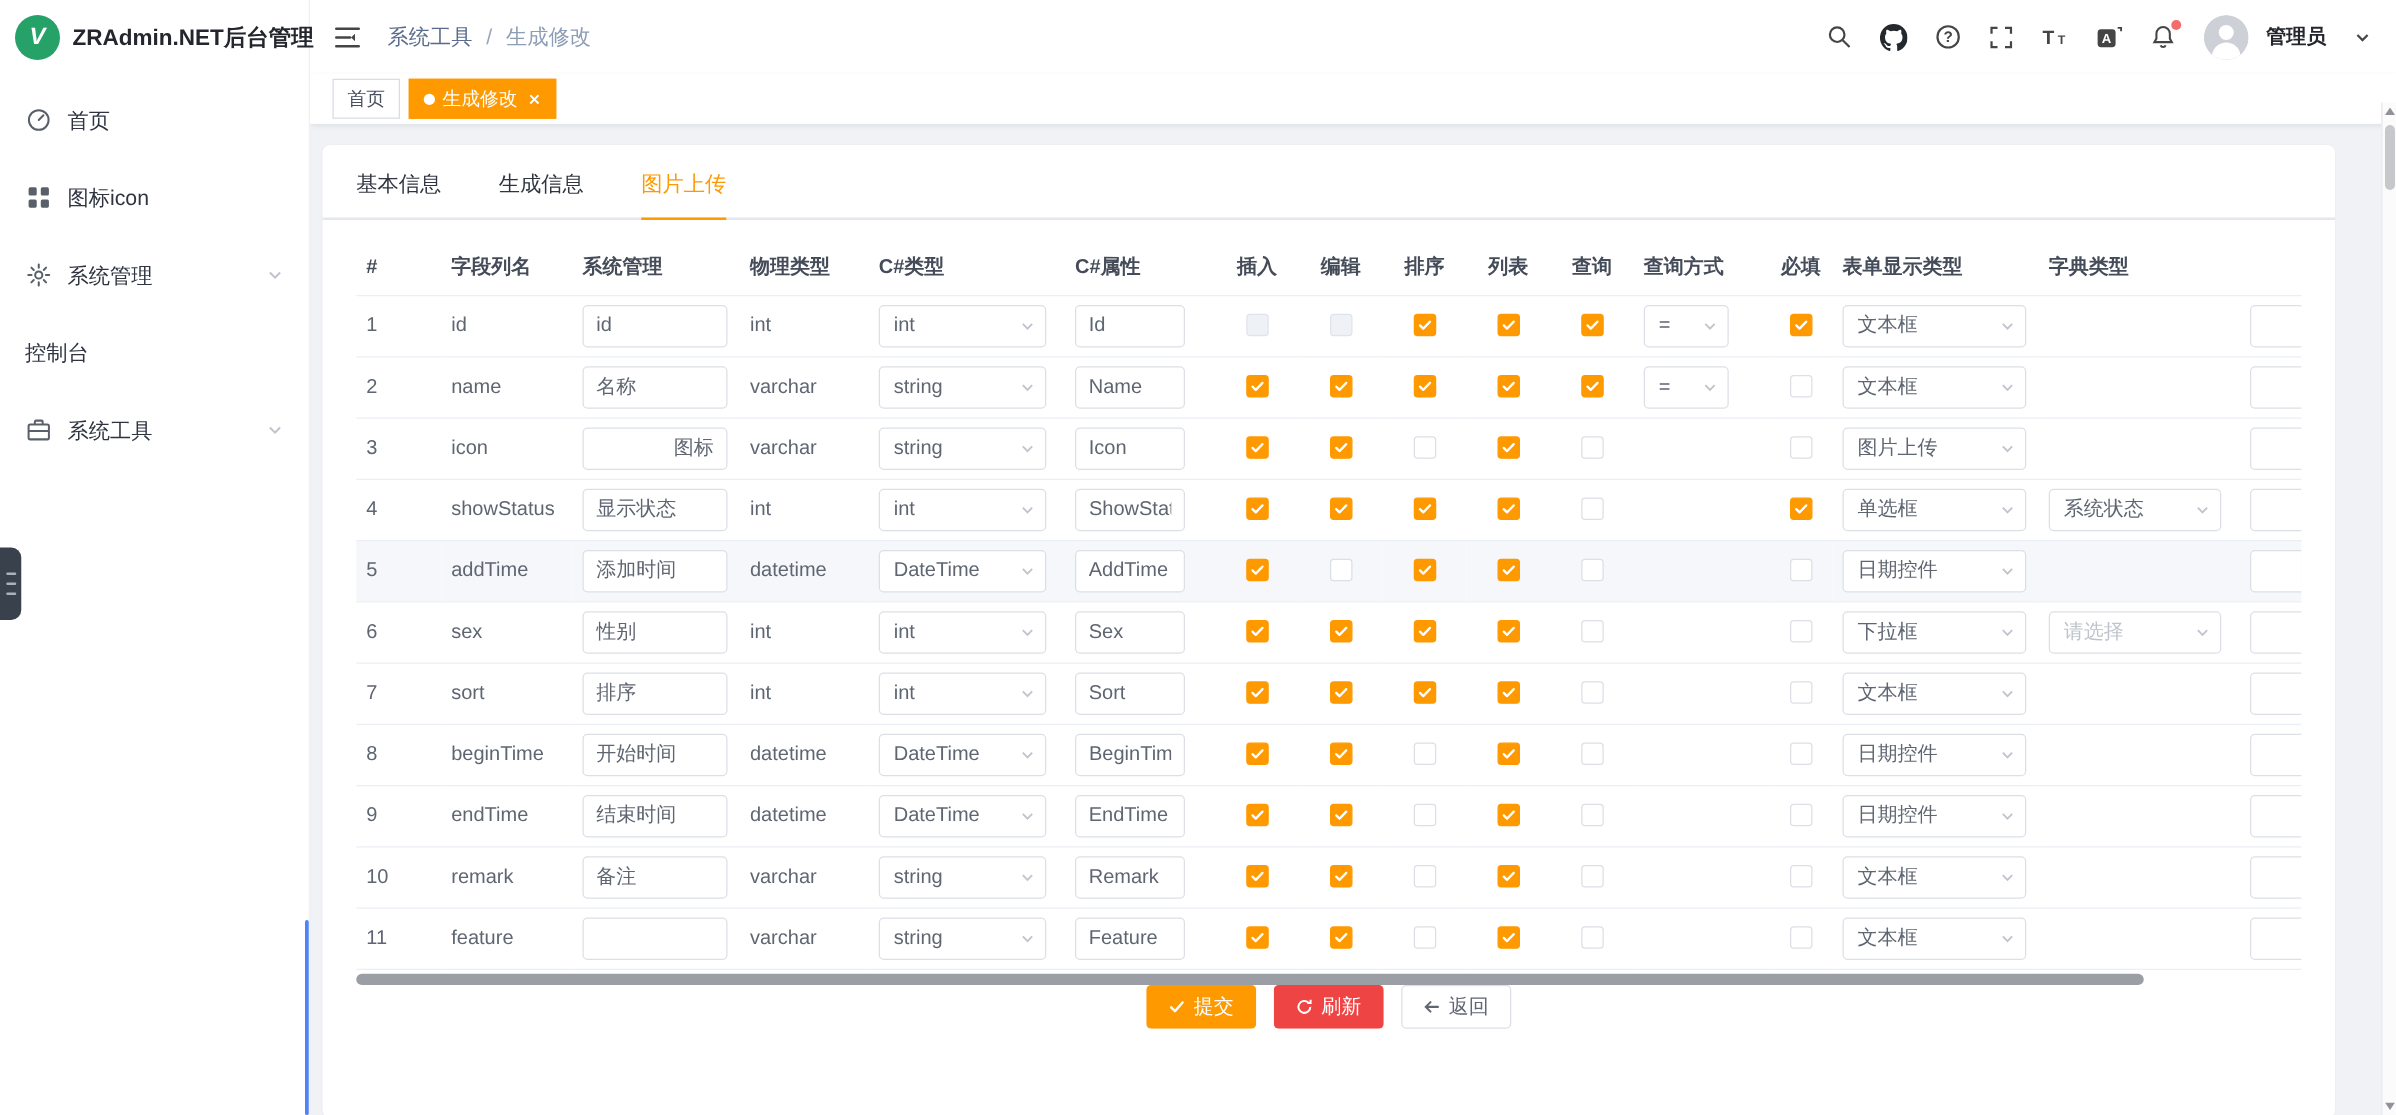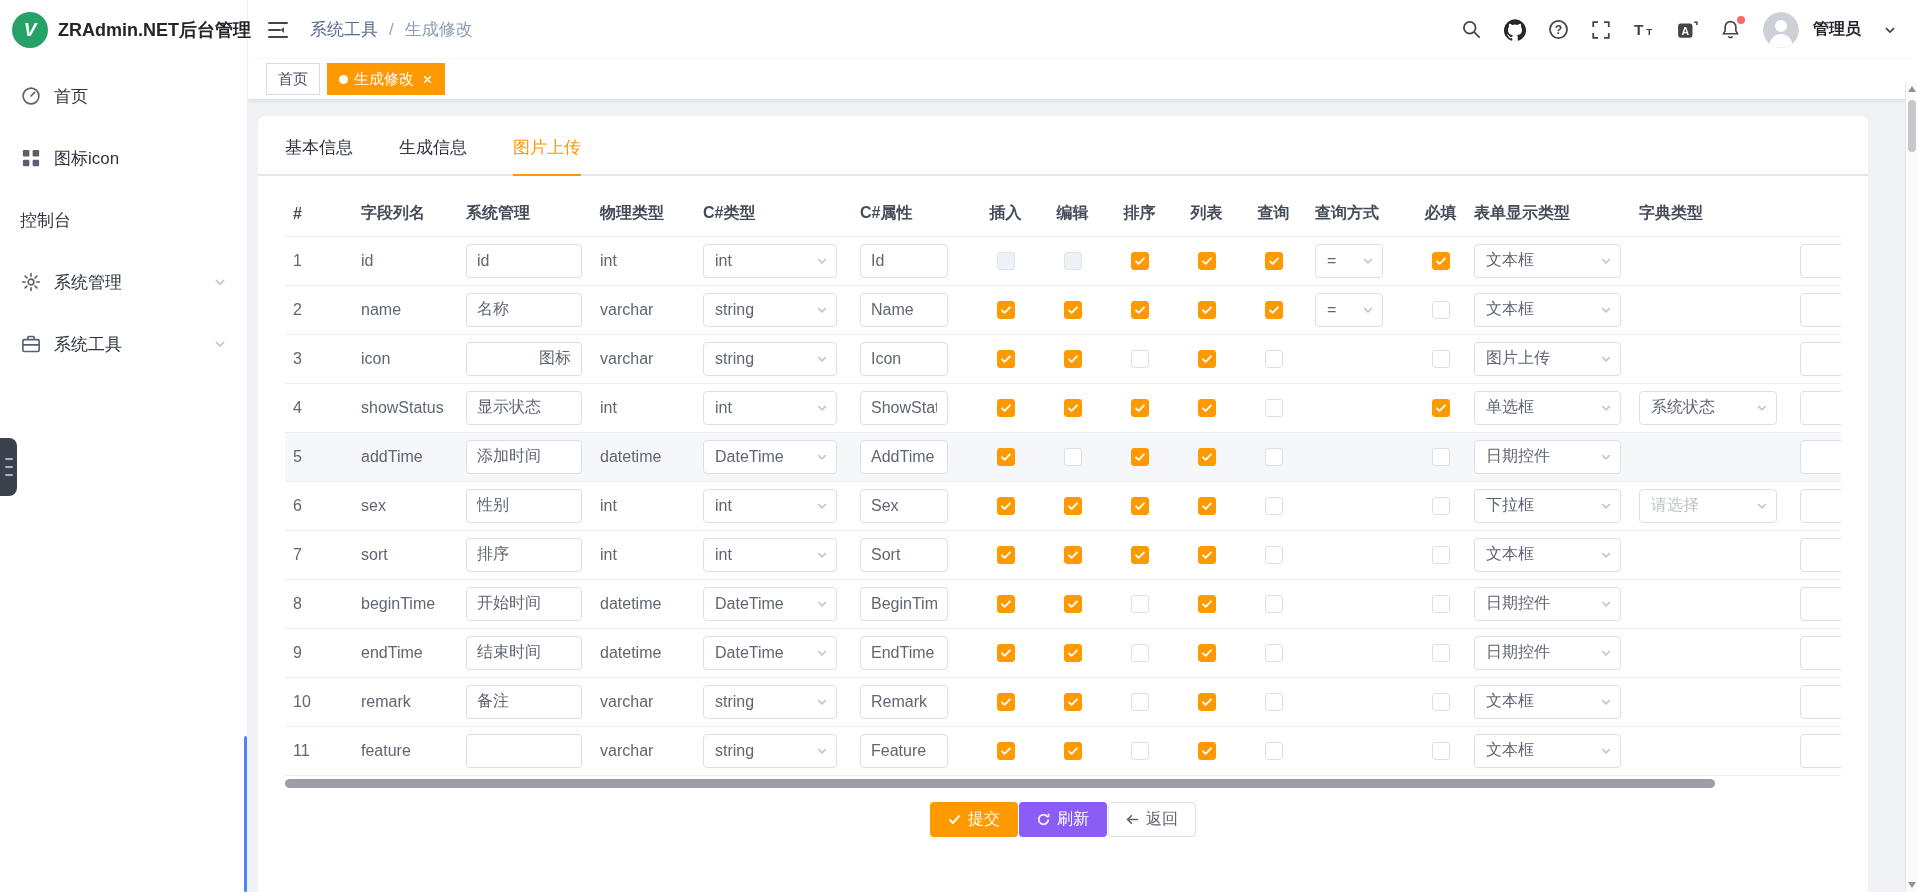--- a/index.html
+++ b/index.html
@@ -74,25 +74,25 @@
   .tin{height:34px;border:1px solid #dcdfe6;border-radius:4px;padding:0 10px;font-size:16px;
     color:#5f6672;background:#fff;outline:none;font-family:inherit;vertical-align:middle}
   .sel{display:inline-flex;align-items:center;height:34px;border:1px solid #dcdfe6;border-radius:4px;
     background:#fff;padding:0 7px 0 11px;cursor:pointer;vertical-align:middle}
   .sel-val{flex:1;font-size:16px;color:#5f6672;white-space:nowrap;overflow:hidden}
   .sel.ph .sel-val{color:#bfc4cc}
   .sel svg{flex:none;margin-left:4px}
 
   .h-scroll{margin:3px 27px 0;width:1430px;height:9px;background:#9b9ea5;border-radius:5px;cursor:pointer}
 
-  .actions{display:flex;justify-content:center;gap:1px;margin-top:14px}
+  .actions{display:flex;justify-content:center;gap:14px;}
   .btn{height:35px;padding:0 17px;border-radius:4px;font-size:16px;display:inline-flex;
     align-items:center;gap:7px;cursor:pointer;border:1px solid transparent;font-family:inherit}
   .btn-orange{background:#ff9900;color:#fff}
-  .btn-green{background:#8b5cf6;color:#fff}
+  .btn-green{background:#ef4444;color:#fff}
   .btn-plain{background:#fff;color:#5f6672;border-color:#dcdfe6}
 
   .copyright{position:absolute;left:0;right:0;top:770px;text-align:center;font-size:17px;color:#c6cad2}
 
   .v-scroll{position:absolute;right:0;top:82px;bottom:0;width:12px;background:#fbfbfb;
     border-left:1px solid #e7e7e7;z-index:40}
   .v-arrow{position:absolute;left:0;width:11px;display:flex;justify-content:center;color:#8f9399;cursor:pointer}
   .v-arrow.up{top:4px}
   .v-arrow.down{bottom:4px}
   .v-thumb{position:absolute;left:2px;top:18px;width:8px;height:52px;background:#c6c8cc;border-radius:4px;cursor:pointer}
@@ -122,35 +122,35 @@
             <svg viewBox="0 0 16 16" width="20" height="20" fill="#5a6069">
               <rect x="1.5" y="1.5" width="5.2" height="5.2" rx="1"></rect>
               <rect x="9.3" y="1.5" width="5.2" height="5.2" rx="1"></rect>
               <rect x="1.5" y="9.3" width="5.2" height="5.2" rx="1"></rect>
               <rect x="9.3" y="9.3" width="5.2" height="5.2" rx="1"></rect>
             </svg>
           </span>
           <span class="mi-label">图标icon</span>
         </div>
         <div class="menu-item">
-          <span class="mi-label">控制台</span>
-        </div>
-        <div class="menu-item">
           <span class="mi-icon">
             <svg viewBox="0 0 16 16" width="20" height="20" fill="none" stroke="#5a6069" stroke-width="1.3">
               <circle cx="8" cy="8" r="2.3"></circle>
               <path d="M8 1.3v2.1M8 12.6v2.1M1.3 8h2.1M12.6 8h2.1M3.3 3.3l1.5 1.5M11.2 11.2l1.5 1.5M12.7 3.3l-1.5 1.5M4.8 11.2l-1.5 1.5" stroke-linecap="round"></path>
             </svg>
           </span>
           <span class="mi-label">系统管理</span>
           <span class="mi-chev">
             <svg viewBox="0 0 12 12" width="14" height="14">
               <path d="M2.5 4.3L6 7.8l3.5-3.5" fill="none" stroke="#c0c4cc" stroke-width="1.4"></path>
             </svg>
           </span>
+        </div>
+        <div class="menu-item">
+          <span class="mi-label">控制台</span>
         </div>
         <div class="menu-item">
           <span class="mi-icon">
             <svg viewBox="0 0 16 16" width="20" height="20" fill="none" stroke="#5a6069" stroke-width="1.3">
               <rect x="1.5" y="4.5" width="13" height="9.5" rx="1"></rect>
               <path d="M5.5 4.5V2.7a.7.7 0 0 1 .7-.7h3.6a.7.7 0 0 1 .7.7v1.8M1.5 8.7h13"></path>
             </svg>
           </span>
           <span class="mi-label">系统工具</span>
           <span class="mi-chev">

